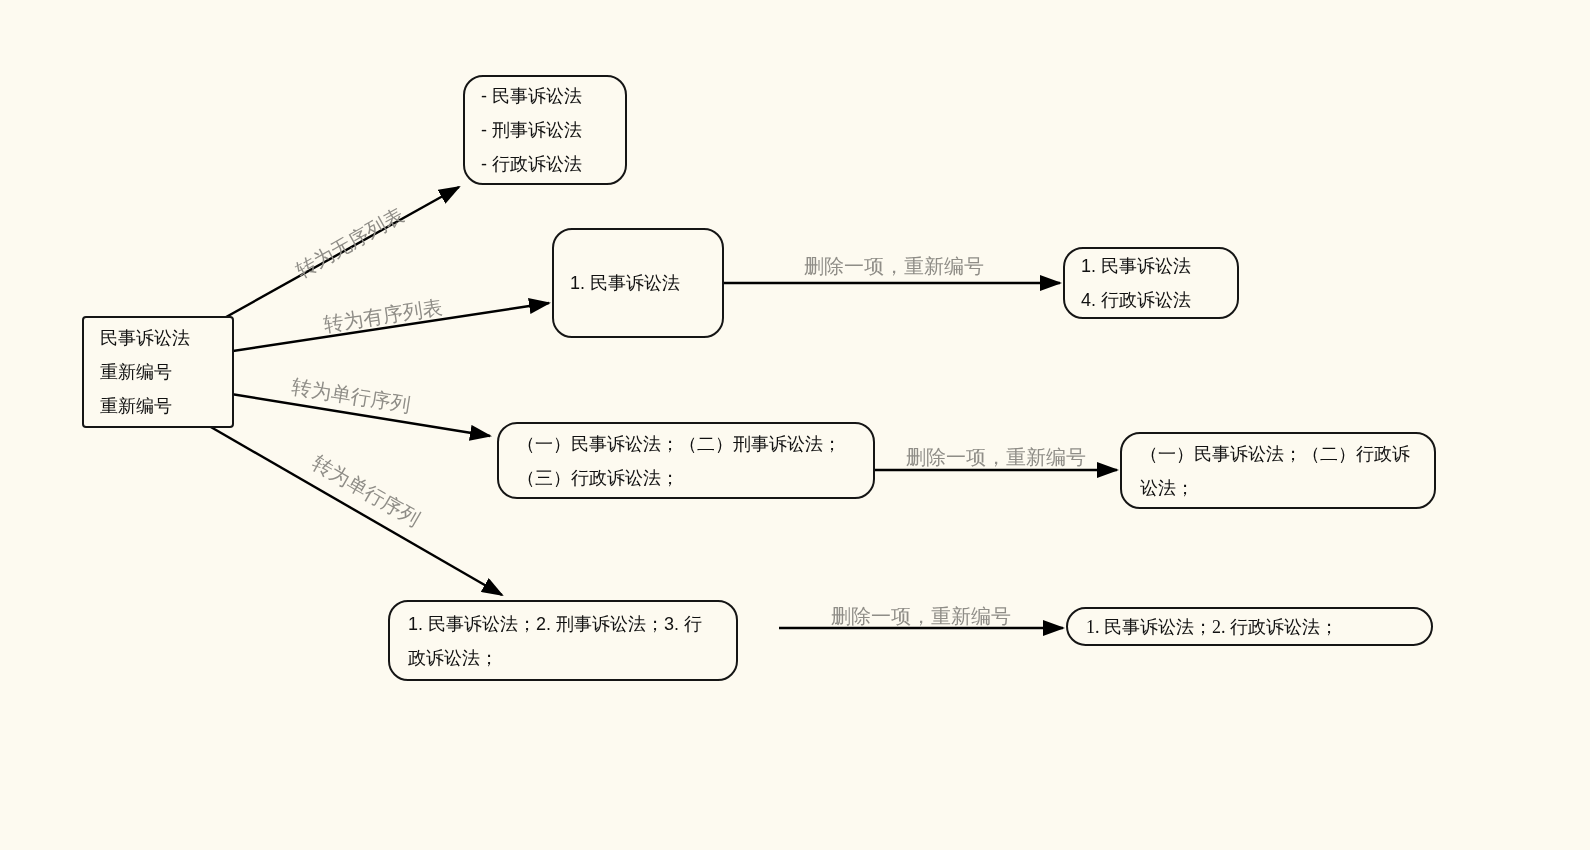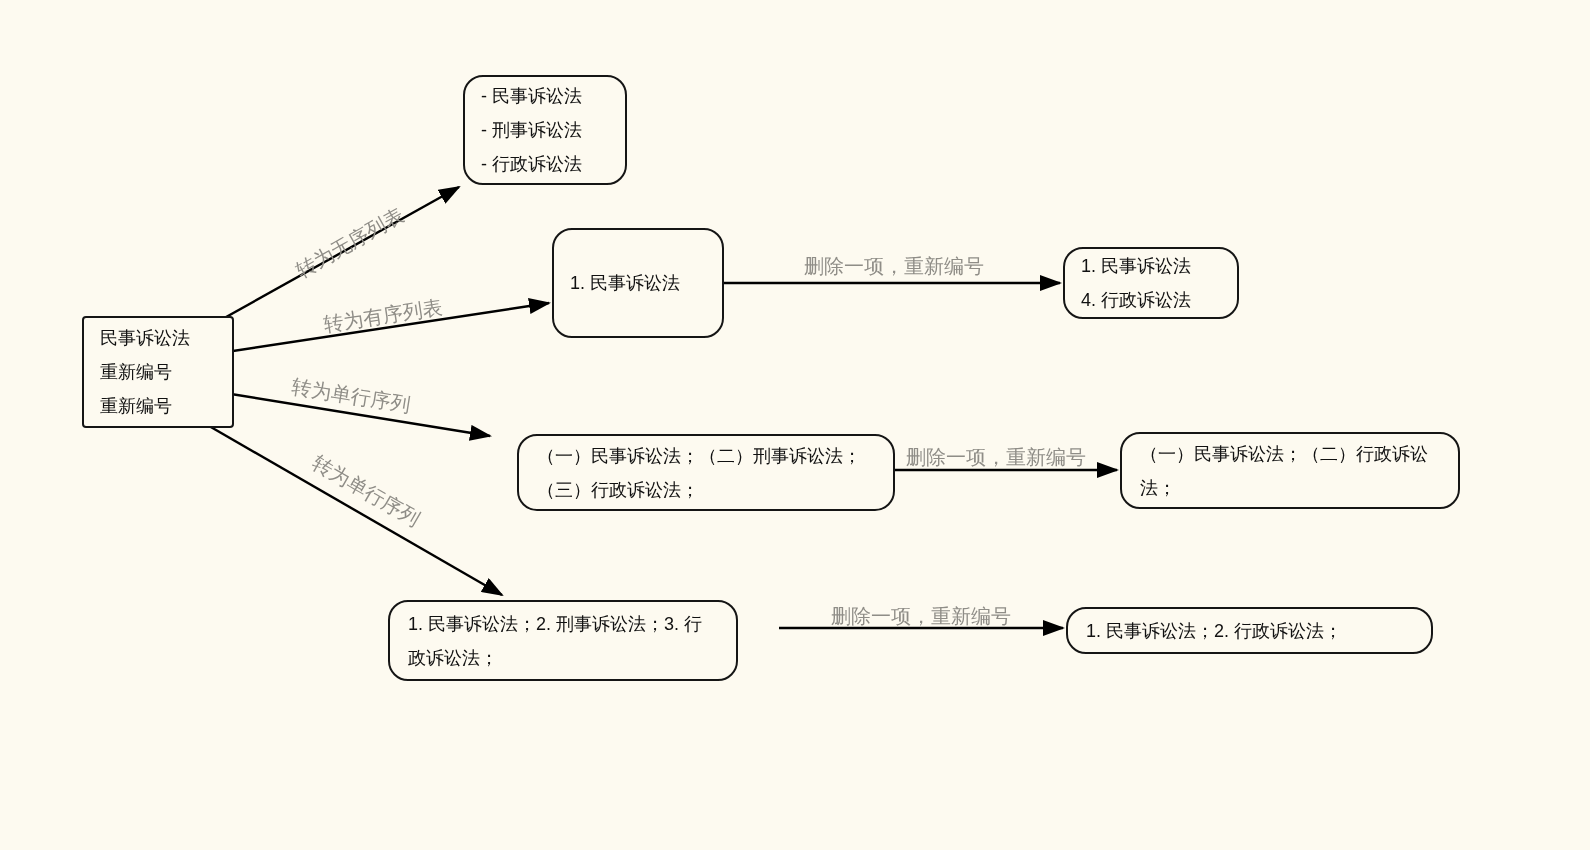--- a/index.html
+++ b/index.html
@@ -28,24 +28,24 @@
     color:#8f8d87;
     font-size:20px;
     white-space:nowrap;
     transform-origin:center center;
   }
   
   #n-source   { left:48px;  top:316px; width:152px; height:112px; border-radius:4px;margin-left:34px; }
   #n-unord    { left:463px; top:75px;  width:164px; height:110px; }
   #n-ord      { left:552px; top:228px; width:172px; height:110px; }
   #n-ord-re   { left:1063px;top:247px; width:176px; height:72px;  }
-  #n-icn      { left:497px; top:434px; width:378px; height:77px;margin-left:20px;  }
-  #n-icn-re   { left:1120px;top:432px; width:340px; height:77px;  }
+  #n-icn      { left:497px; top:422px; width:378px; height:77px;  }
+  #n-icn-re   { left:1120px;top:432px; width:316px; height:77px;  }
   #n-inum     { left:388px; top:600px; width:350px; height:81px;  }
-  #n-inum-re  { left:1066px;top:607px; width:367px; height:47px;  }
+  #n-inum-re  { left:1066px;top:607px; width:367px; height:39px;font-family:Liberation Serif, serif;  }
   #n-icn .txt, #n-icn-re .txt, #n-inum .txt, #n-inum-re .txt { padding:0 18px; }
   
   #l-unord { left:350px; top:243px; transform:translate(-50%,-50%) rotate(-29.5deg); }
   #l-ord   { left:383px; top:316px; transform:translate(-50%,-50%) rotate(-8.6deg); }
   #l-icn   { left:351px; top:396px; transform:translate(-50%,-50%) rotate(9deg); }
   #l-inum  { left:366px; top:491px; transform:translate(-50%,-50%) rotate(30deg); }
   #l-re1   { left:894px; top:266px; transform:translate(-50%,-50%); }
   #l-re2   { left:996px; top:457px; transform:translate(-50%,-50%); }
   #l-re3   { left:921px; top:616px; transform:translate(-50%,-50%); }
 </style>

